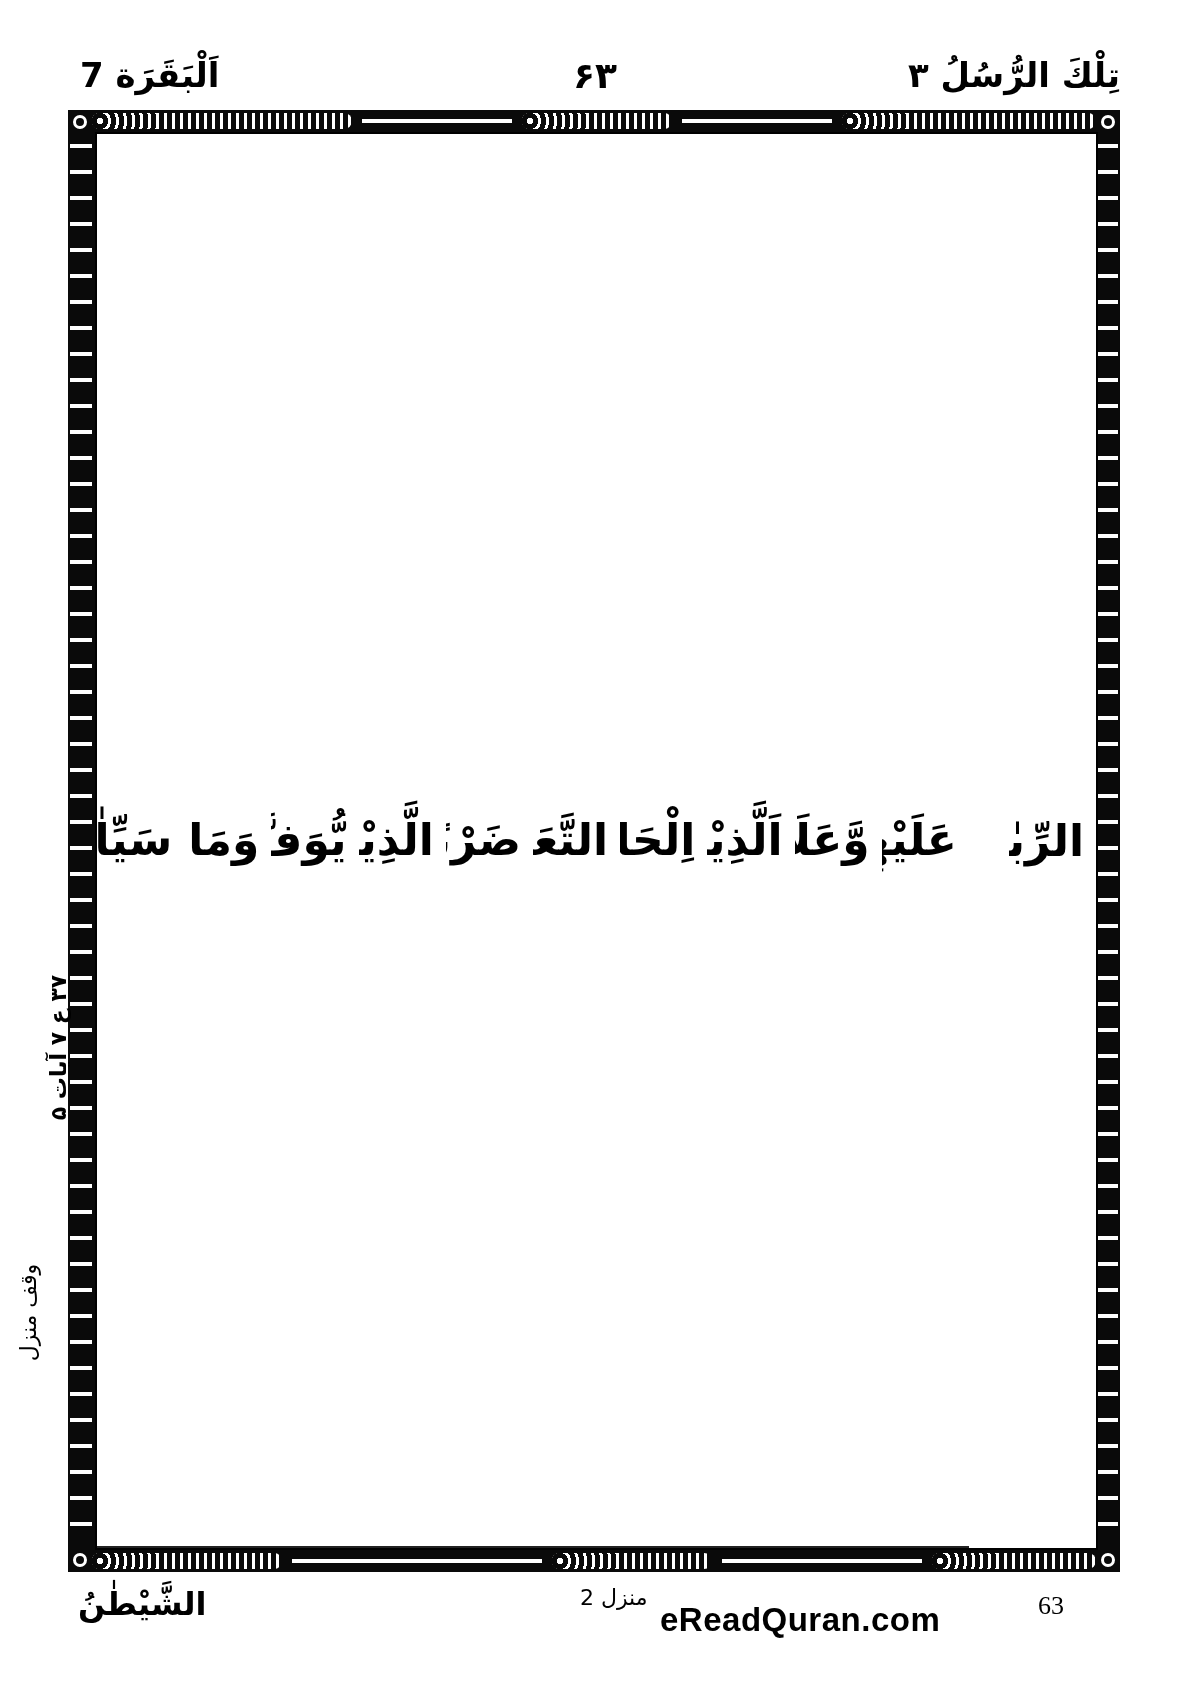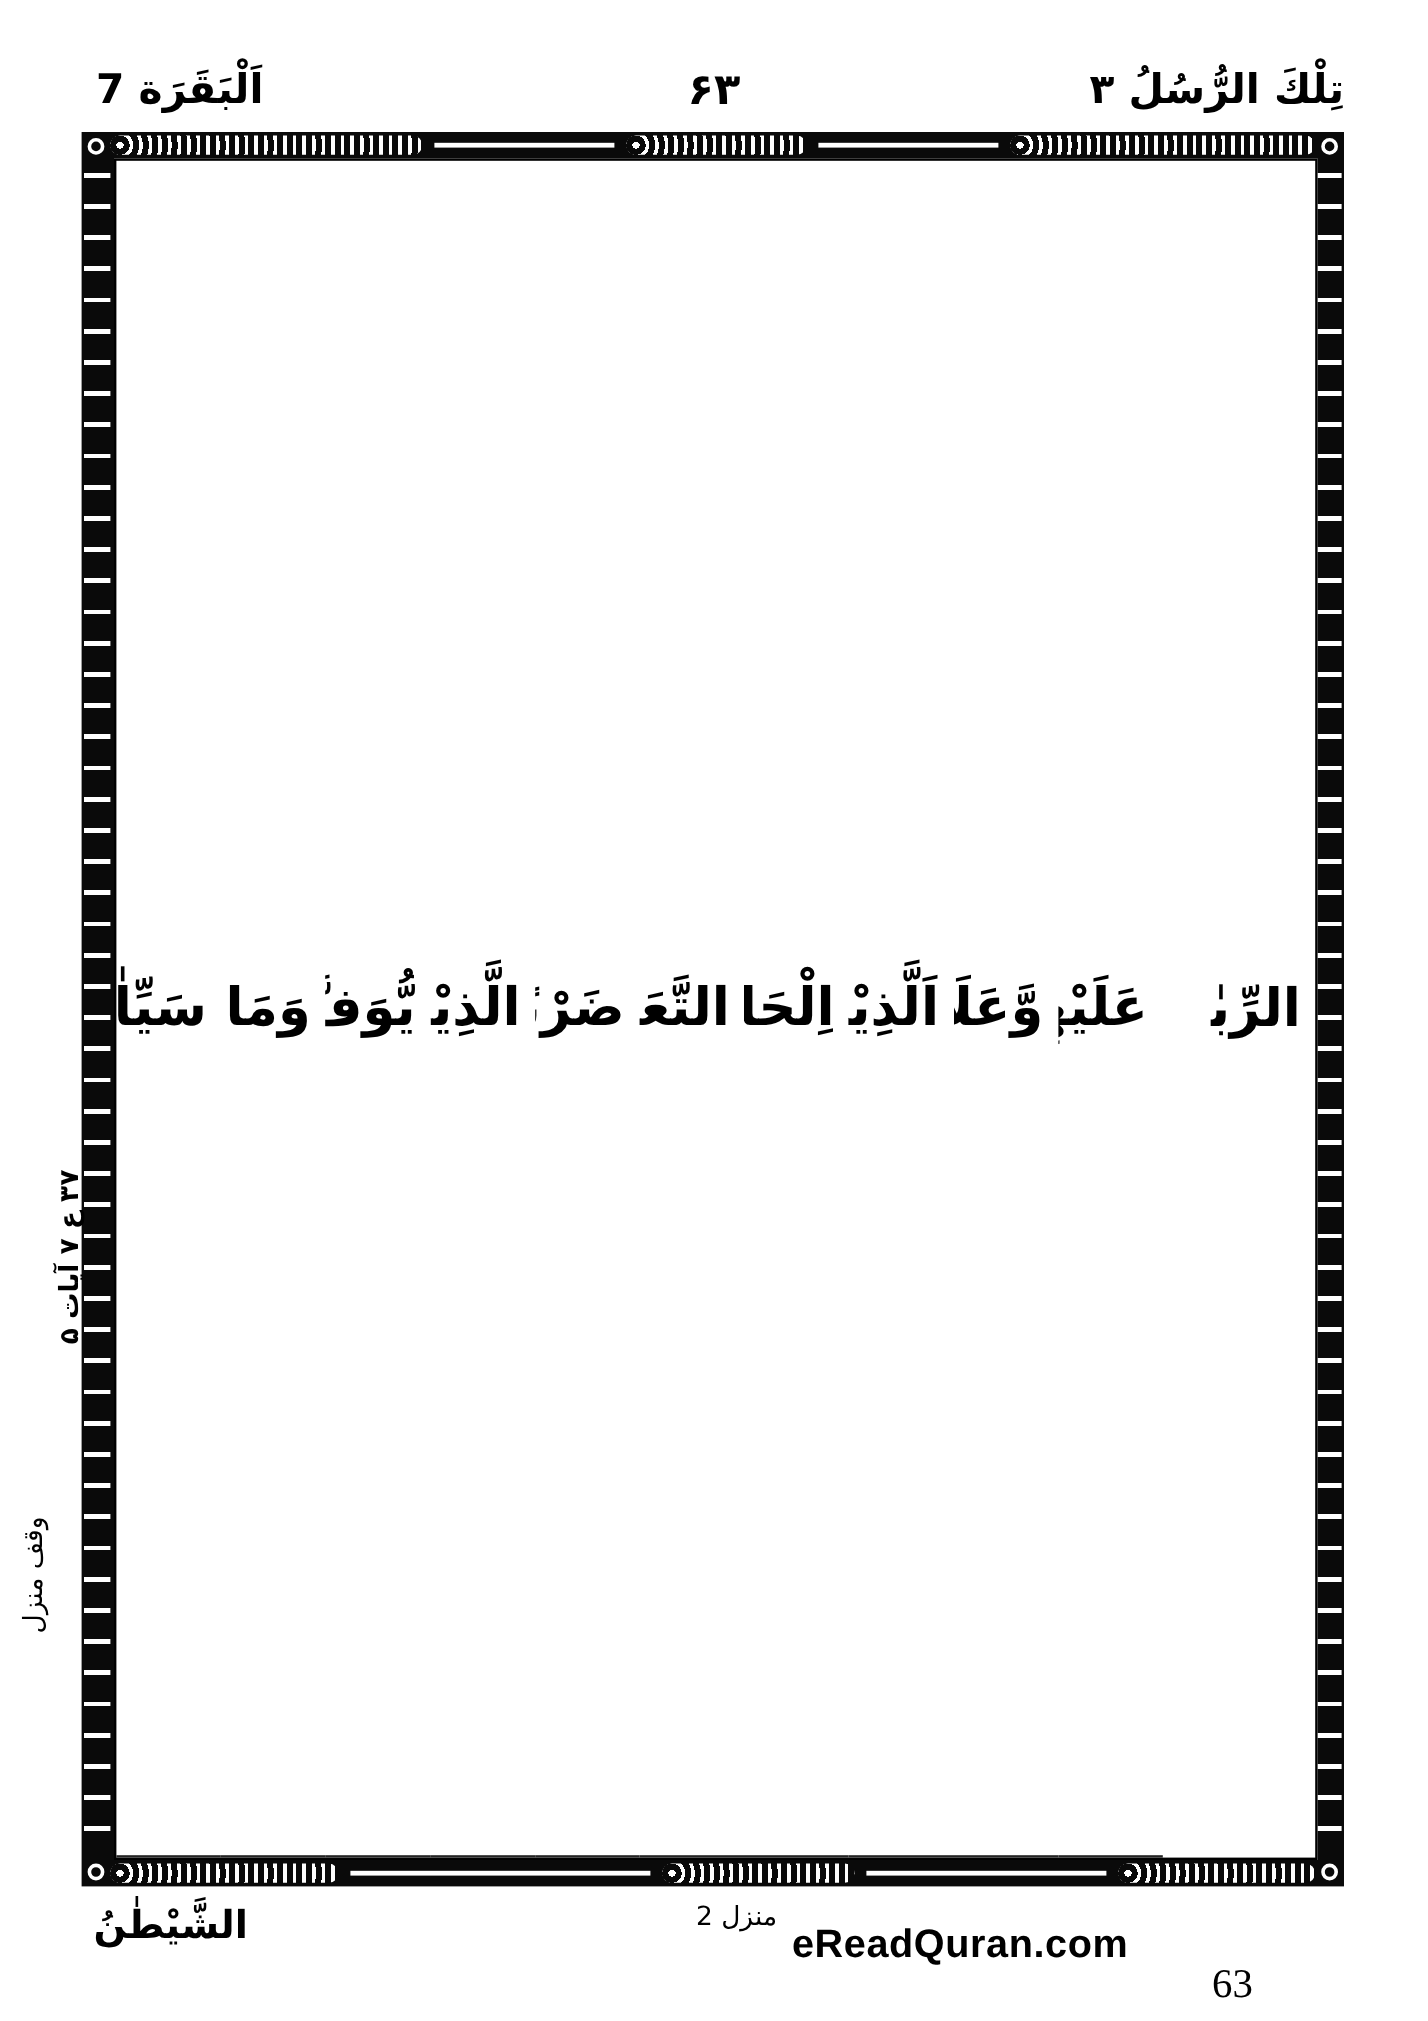--- a/index.html
+++ b/index.html
@@ -32,21 +32,21 @@
   .line .txt { font-family: "DejaVu Sans", sans-serif; font-size: 44px; font-weight: bold; white-space: nowrap; text-align: justify; text-align-last: justify; width: 100%; line-height: 1.6; letter-spacing: 0; }
 
   .margin-note { position: absolute; font-size: 22px; font-weight: bold; direction: rtl; white-space: nowrap; transform-origin: center; }
   .ruku { left: -14px; top: 1035px; transform: rotate(-90deg); }
   .waqf { left: -20px; top: 1300px; transform: rotate(-90deg); font-weight: normal; }
 
   .footer { position: absolute; top: 1585px; left: 70px; width: 1050px; height: 60px; }
   .footer .catch { position: absolute; left: 8px; top: 0; font-size: 32px; font-weight: bold; direction: rtl; }
   .footer .manzil { position: absolute; left: 510px; top: 0; font-size: 22px; direction: rtl; }
   .footer .site { position: absolute; left: 590px; top: 4px; font-family: "Liberation Sans", sans-serif; font-size: 33px; font-weight: bold; letter-spacing: 0.5px; margin-top: 12px; }
-  .footer .num { position: absolute; left: 940px; top: 6px; font-family: "Liberation Serif", serif; font-size: 34px; margin-top: 44px; }
+  .footer .num { position: absolute; left: 968px; top: 6px; font-family: "Liberation Serif", serif; font-size: 26px; }
 </style>
 </head>
 <body>
 
 <div class="header">
   <div class="surah">اَلْبَقَرَة 7</div>
   <div class="pageno">۶۳</div>
   <div class="juz">تِلْكَ الرُّسُلُ ۳</div>
 </div>
 

